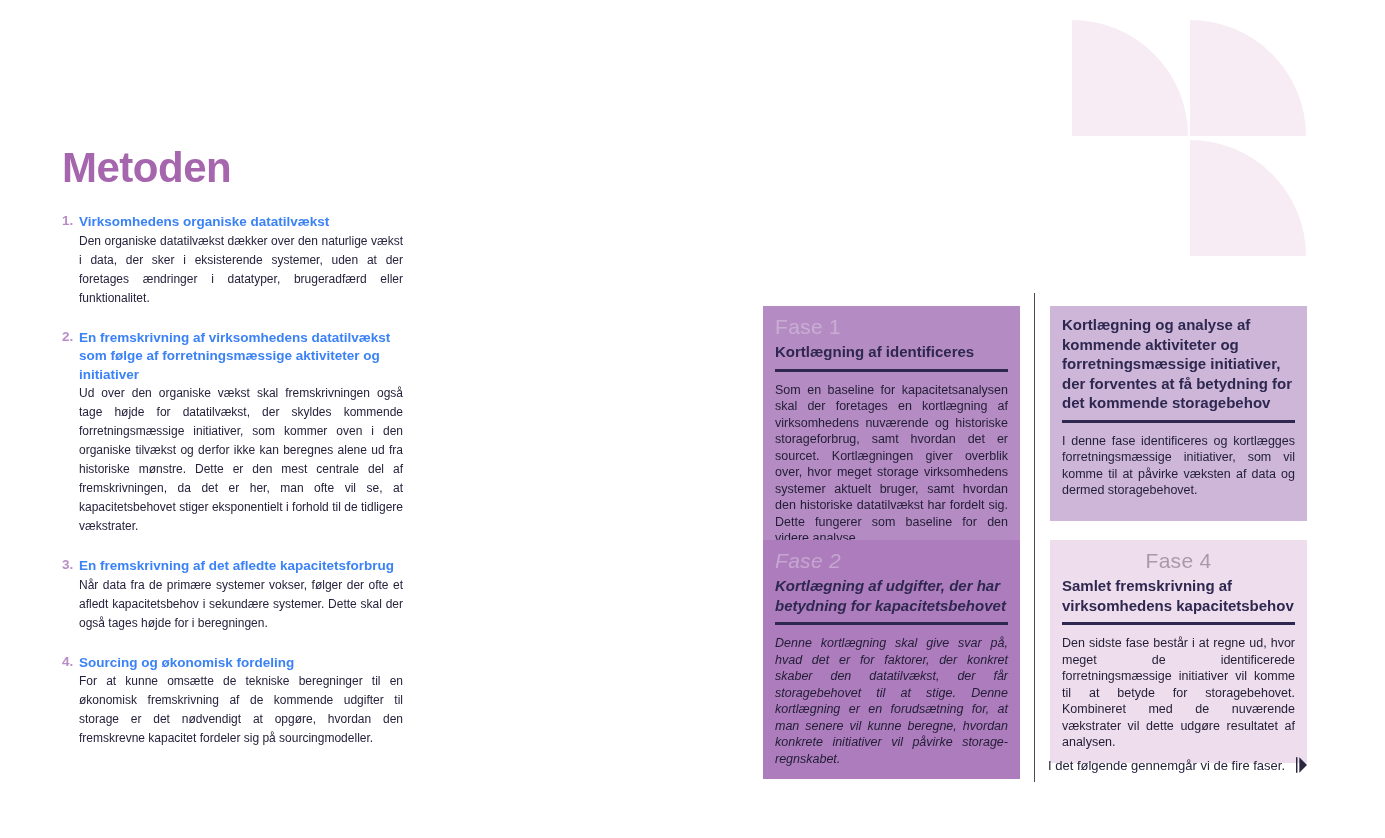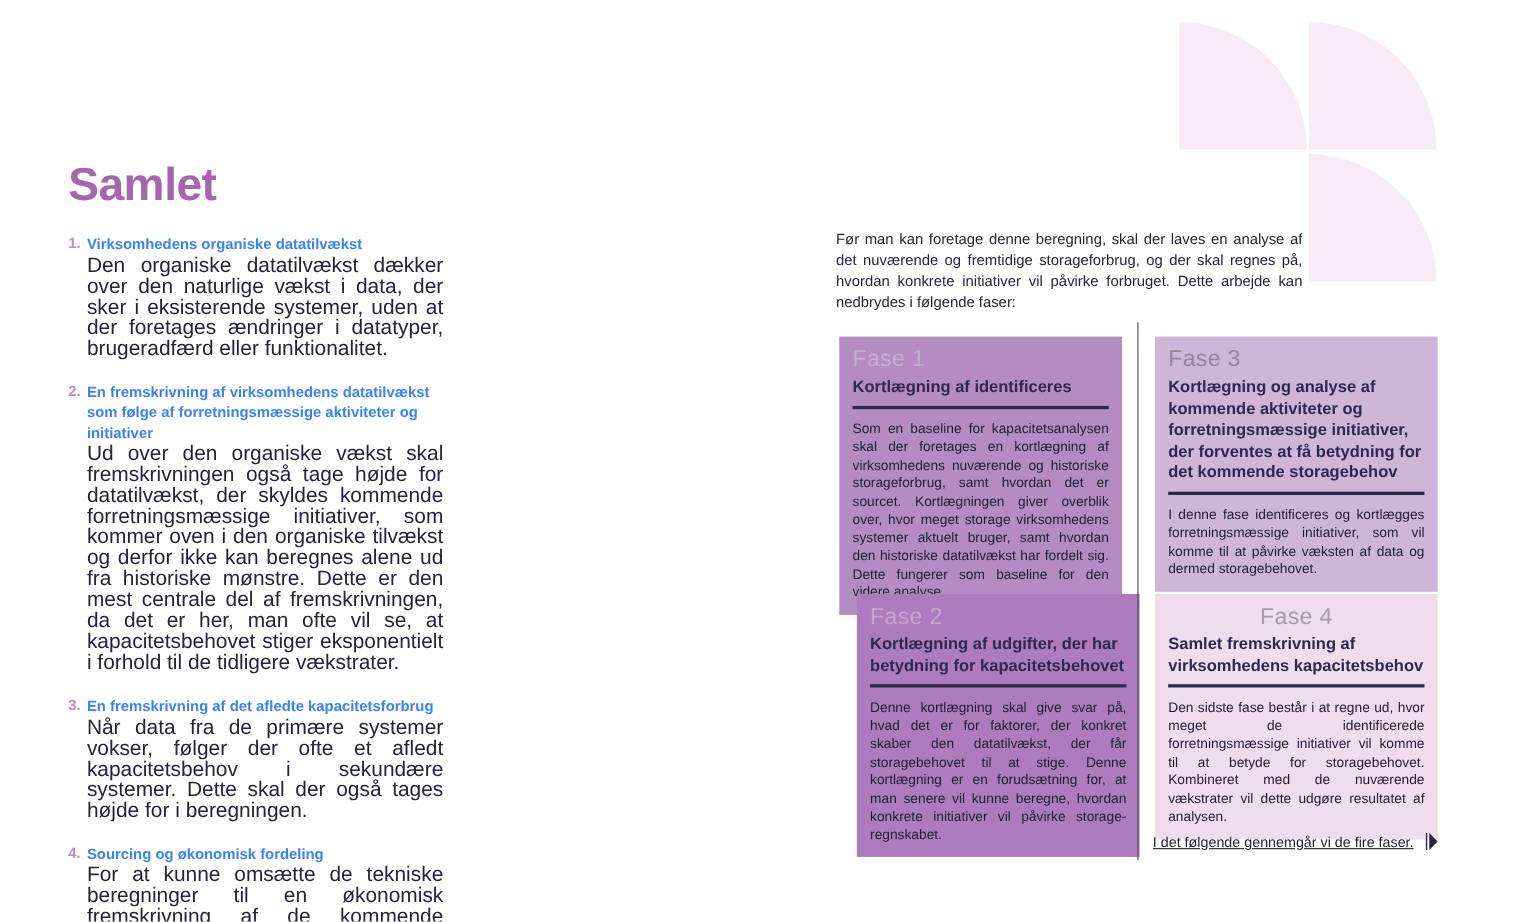--- a/index.html
+++ b/index.html
@@ -22,56 +22,56 @@
   .page-title { font-size:42px; font-weight:bold; letter-spacing:-0.5px; line-height:1.05; margin-bottom:23px; }
   .intro { font-size:13.5px; line-height:19px; text-align:justify; }
   .marker {
     display:inline-block; width:11px; height:11px; margin-right:5px;
     background:#2b2744; border-radius:0 0 0 100%; vertical-align:-1px;
   }
   .num-list { list-style:none; margin-top:16px; }
   .num-list li { position:relative; padding-left:17px; margin-bottom:21px; }
   .li-num { position:absolute; left:0; top:0; font-size:13.5px; font-weight:bold; color:#b78cc8; }
   .li-heading { font-size:13.5px; font-weight:bold; line-height:18.5px; color:#3b82f6; }
-  .li-body { font-size:19px; line-height:19px; text-align:justify; }
+  .li-body { font-size:12px; line-height:19px; text-align:justify; }
 
   
   .right-intro { position:absolute; left:760px; top:208px; width:424px; font-size:13.5px; line-height:19px; text-align:justify; }
 
   .phases { position:absolute; left:763px; top:306px; width:516px; height:490px; }
   .phase { position:absolute; width:257px; padding:9px 12px 12px 12px; }
   .phase-1 { left:0;   top:0;   min-height:225px; }
-  .phase-2 { left:16px;   top:234px; min-height:203px; }
+  .phase-2 { left:0;   top:234px; min-height:203px;font-style:italic; }
   .phase-3 { left:287px; top:0;   min-height:215px; }
   .phase-4 { left:287px; top:234px; min-height:199px; }
   .phase-label { font-size:21px; letter-spacing:.3px; line-height:1.15; margin-bottom:3px; }
   .phase-subtitle { font-size:15px; font-weight:bold; line-height:19.5px; color:#2e2850; margin-bottom:7px; }
   .phase-rule { height:3px; background:#2e2850; margin-bottom:10px; }
   .phase-body { font-size:12.5px; line-height:16.5px; text-align:justify; color:#211d36; }
 
   .v-divider { position:absolute; left:271px; top:-13px; width:1px; height:489px; }
 
   .phases-footer {
     position:absolute; left:285px; top:451px; width:259px;
     display:flex; align-items:center; justify-content:space-between;
-    font-size:13px; color:#26223c;text-decoration:underline;
+    font-size:13px; color:#26223c;
   }
   .arrow-icon { display:block; width:11px; height:16px; }
 </style>
 </head>
 <body>
 
 <div class="page">
 
   <div class="petal petal-1" style="background-color: rgb(247, 236, 244);"></div>
   <div class="petal petal-2" style="background-color: rgb(247, 236, 244);"></div>
   <div class="petal petal-3" style="background-color: rgb(247, 236, 244);"></div>
 
   <div class="left-col">
-    <h1 class="page-title" style="color: rgb(166, 102, 173);">Samlet</h1>
+    <h1 class="page-title" style="color: rgb(166, 102, 173);">Metoden</h1>
 
 
     <ol class="num-list">
       <li>
         <span class="li-num">1.</span>
         <div class="li-heading">Virksomhedens organiske datatilvækst</div>
         <div class="li-body">Den organiske datatilvækst dækker over den naturlige vækst i data, der sker i eksisterende systemer, uden at der foretages ændringer i datatyper, brugeradfærd eller funktionalitet.</div>
       </li>
       <li>
         <span class="li-num">2.</span>
@@ -84,40 +84,38 @@
         <div class="li-body">Når data fra de primære systemer vokser, følger der ofte et afledt kapacitetsbehov i sekundære systemer. Dette skal der også tages højde for i beregningen.</div>
       </li>
       <li>
         <span class="li-num">4.</span>
         <div class="li-heading">Sourcing og økonomisk fordeling</div>
         <div class="li-body">For at kunne omsætte de tekniske beregninger til en økonomisk fremskrivning af de kommende udgifter til storage er det nødvendigt at opgøre, hvordan den fremskrevne kapacitet fordeler sig på sourcingmodeller.</div>
       </li>
     </ol>
   </div>
 
-  <p class="right-intro">Før man kan foretage denne beregning, skal der laves en analyse af det nuværende og fremtidige storageforbrug, og der skal regnes på, hvordan konkrete initiativer vil påvirke forbruget. Dette arbejde kan nedbrydes i følgende faser:</p>
 
   <div class="phases">
 
     <section class="phase phase-1" style="background-color: rgb(180, 139, 194);">
       <div class="phase-label" style="color: rgb(201, 174, 212);">Fase 1</div>
       <h3 class="phase-subtitle">Kortlægning af identificeres</h3>
       <div class="phase-rule"></div>
       <p class="phase-body">Som en baseline for kapacitetsanalysen skal der foretages en kortlægning af virksomhedens nuværende og historiske storageforbrug, samt hvordan det er sourcet. Kortlægningen giver overblik over, hvor meget storage virksomhedens systemer aktuelt bruger, samt hvordan den historiske datatilvækst har fordelt sig. Dette fungerer som baseline for den videre analyse.</p>
     </section>
 
     <section class="phase phase-2" style="background-color: rgb(172, 124, 188);">
       <div class="phase-label" style="color: rgb(198, 166, 208);">Fase 2</div>
       <h3 class="phase-subtitle">Kortlægning af udgifter, der har betydning for kapacitetsbehovet</h3>
       <div class="phase-rule"></div>
       <p class="phase-body">Denne kortlægning skal give svar på, hvad det er for faktorer, der konkret skaber den datatilvækst, der får storagebehovet til at stige. Denne kortlægning er en forudsætning for, at man senere vil kunne beregne, hvordan konkrete initiativer vil påvirke storage-regnskabet.</p>
     </section>
 
     <section class="phase phase-3" style="background-color: rgb(205, 182, 216);">
-      <div class="phase-label" style="color: rgb(147, 131, 159);">Fase 3</div>
       <h3 class="phase-subtitle">Kortlægning og analyse af kommende aktiviteter og forretningsmæssige initiativer, der forventes at få betydning for det kommende storagebehov</h3>
       <div class="phase-rule"></div>
       <p class="phase-body">I denne fase identificeres og kortlægges forretningsmæssige initiativer, som vil komme til at påvirke væksten af data og dermed storagebehovet.</p>
     </section>
 
     <section class="phase phase-4" style="background-color: rgb(238, 221, 236);">
       <div class="phase-label" style="color: rgb(168, 154, 171); text-align: center;">Fase 4</div>
       <h3 class="phase-subtitle">Samlet fremskrivning af virksomhedens kapacitetsbehov</h3>
       <div class="phase-rule"></div>
       <p class="phase-body">Den sidste fase består i at regne ud, hvor meget de identificerede forretningsmæssige initiativer vil komme til at betyde for storagebehovet. Kombineret med de nuværende vækstrater vil dette udgøre resultatet af analysen.</p>

